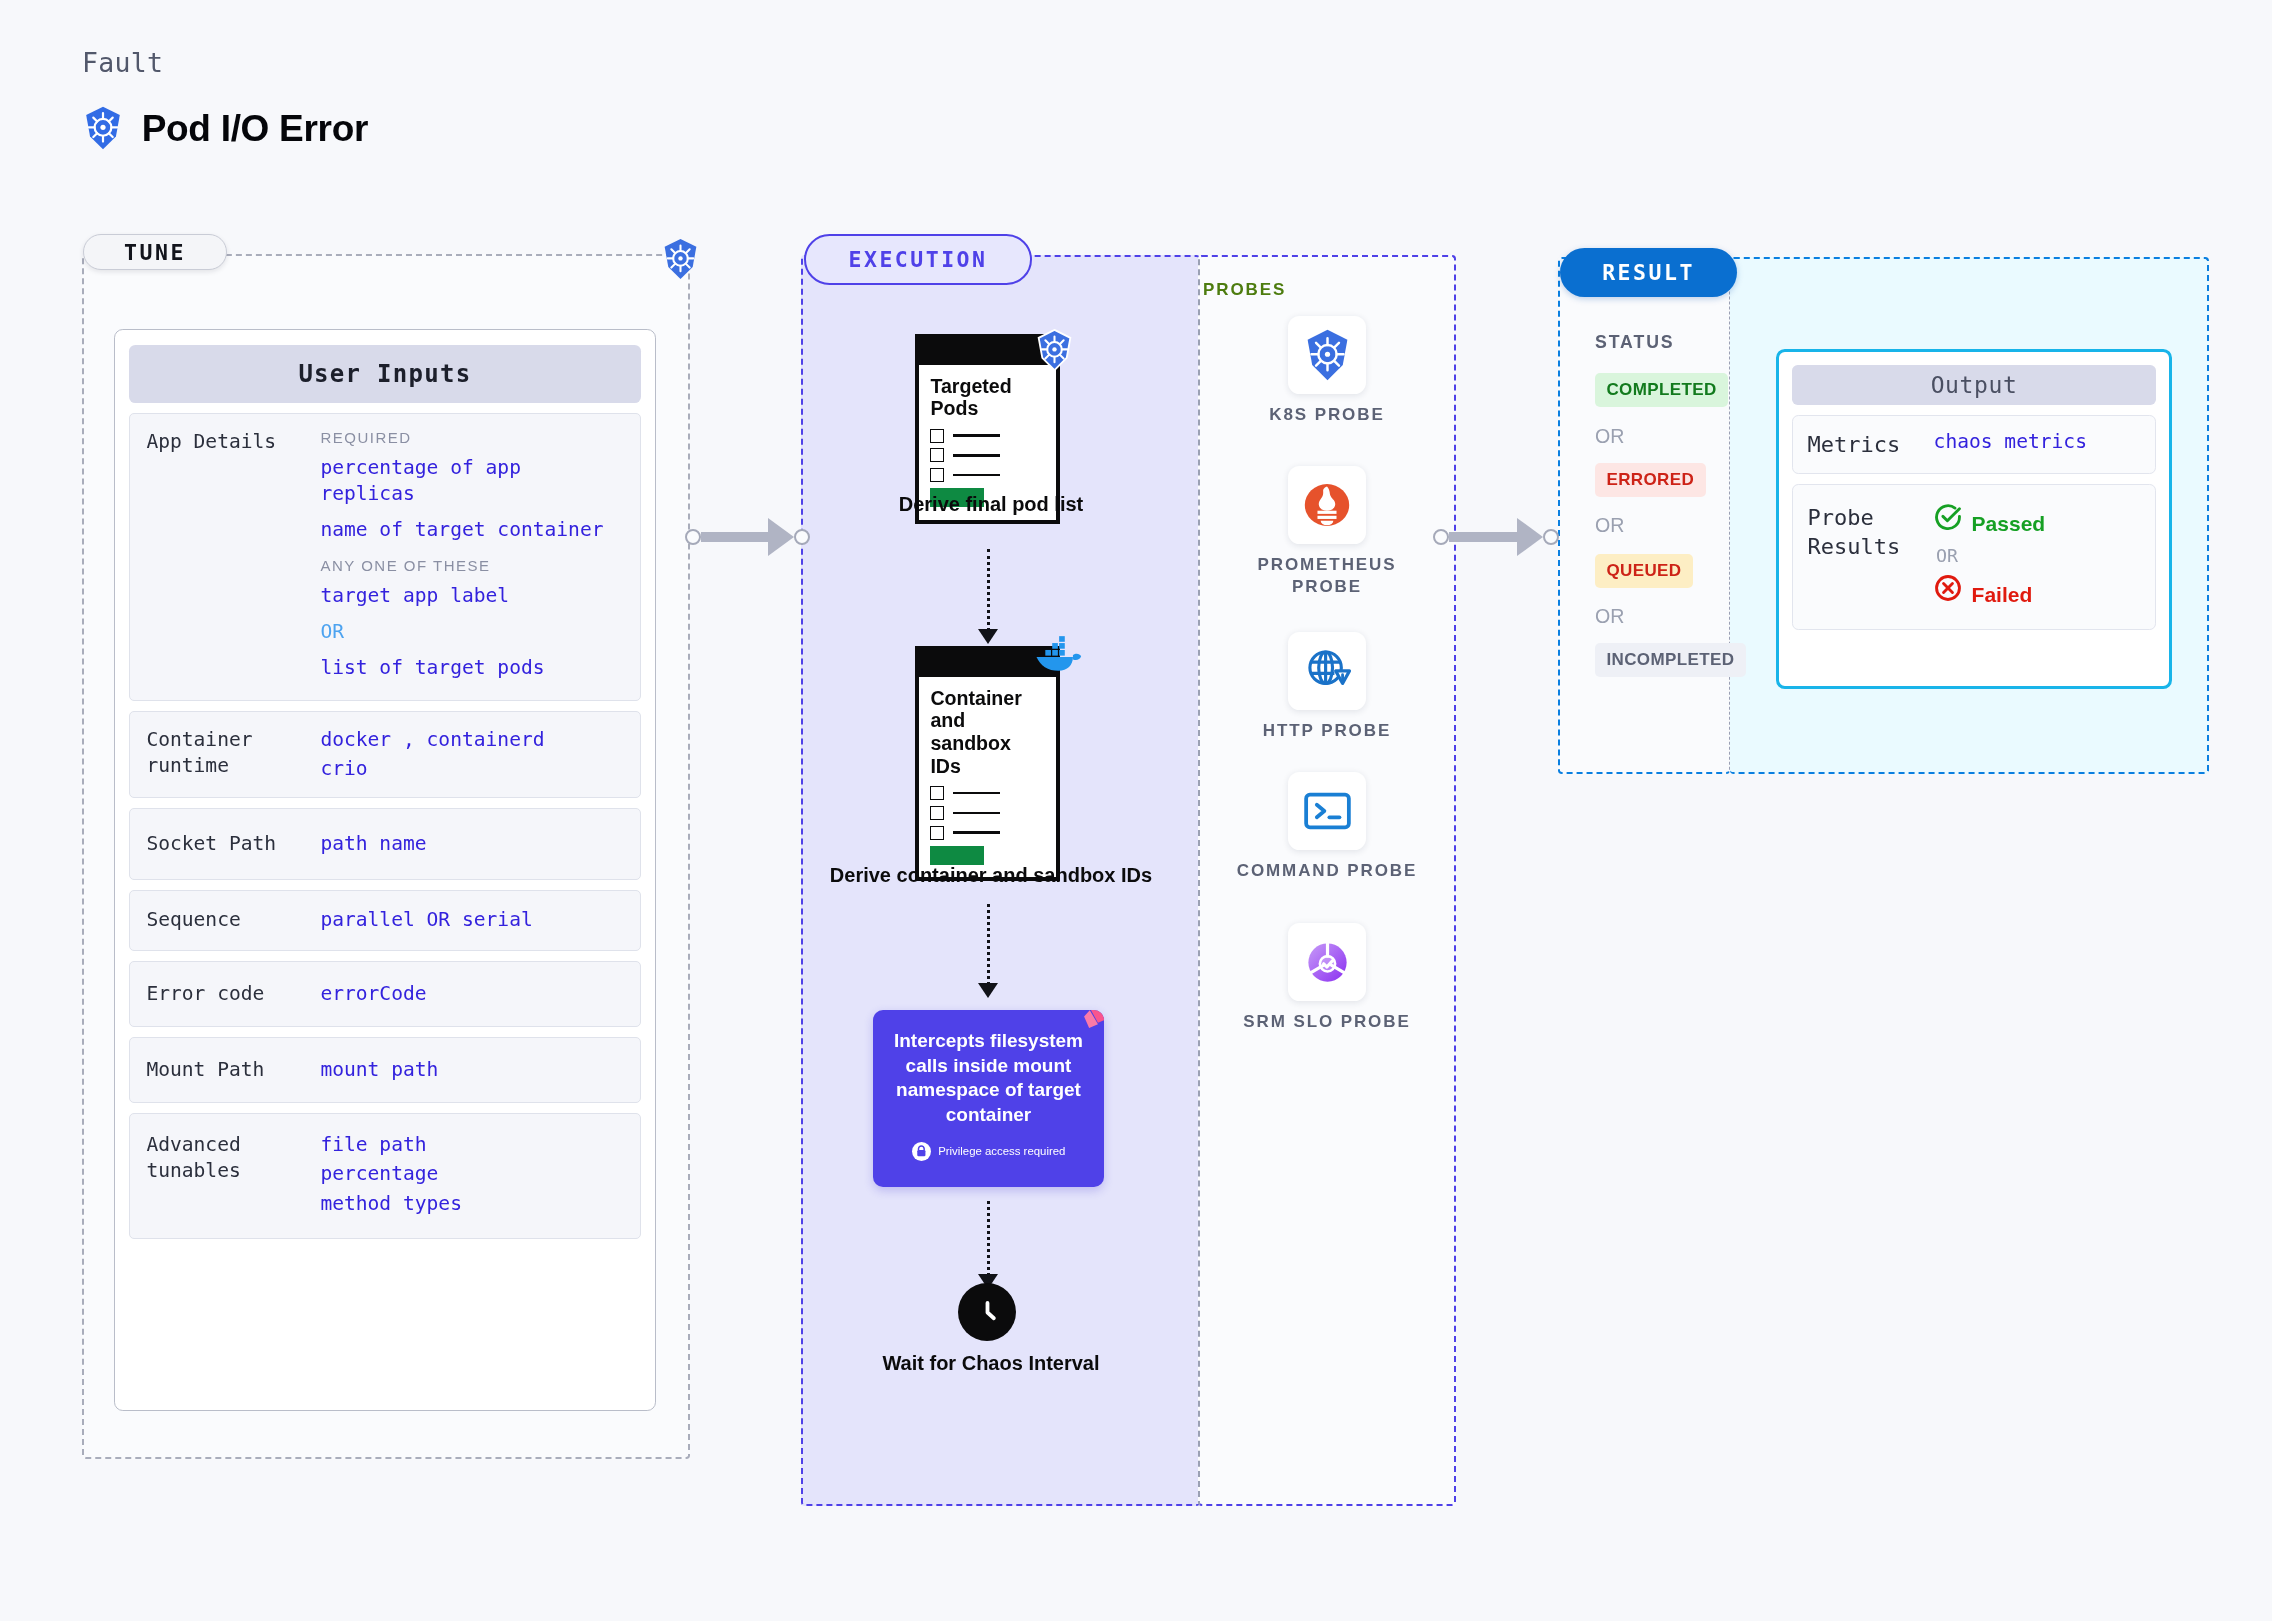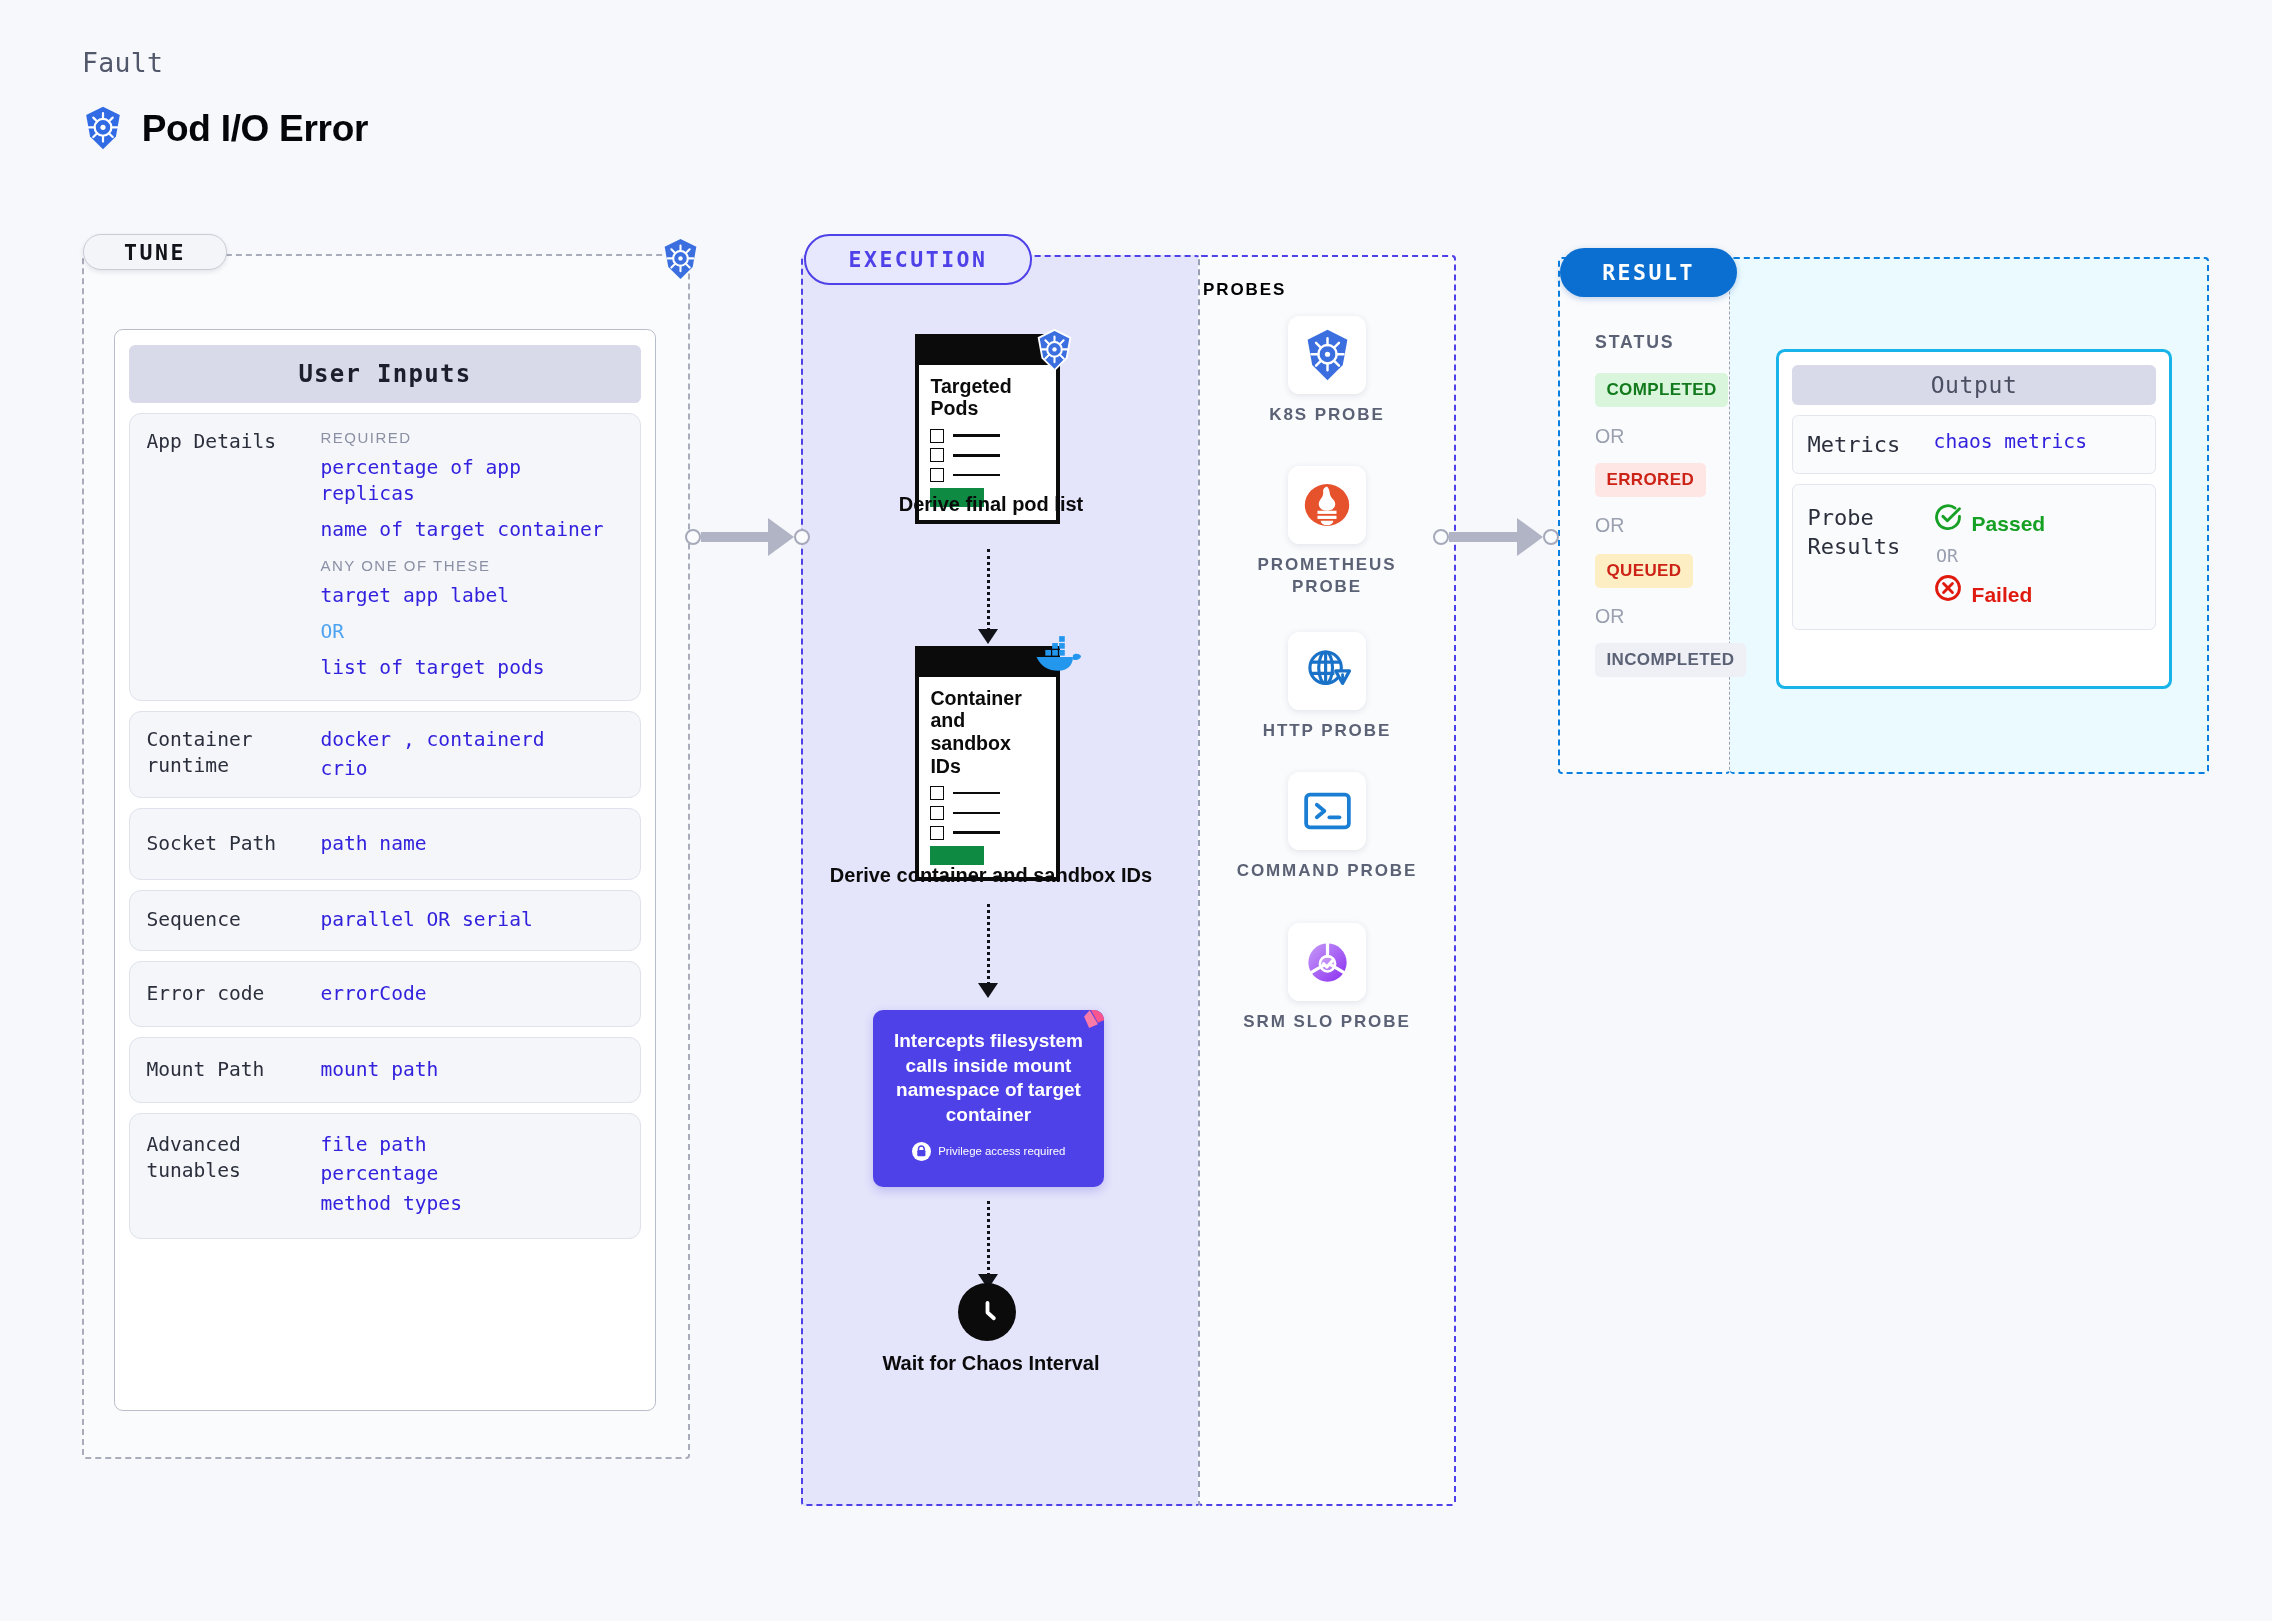--- a/index.html
+++ b/index.html
@@ -87,21 +87,21 @@
     padding: 15px 14px;
   }
   .ui-head {
     height: 58px; background: #d8daea; border-radius: 6.3px;
     display: flex; align-items: center; justify-content: center;
     font-family: "DejaVu Sans Mono", monospace;
     font-size: 24px; font-weight: 700; color: #1c1f2b; letter-spacing: 1.3px;
   }
   .ui-row {
     margin-top: 10px; background: #f5f6fa;
-    border: 1.3px solid #dfe2eb; border-radius: 12px;
+    border: 1.3px solid #dfe2eb; border-radius: 5px;
     display: flex; padding: 15px 16.4px;
   }
   .ui-key {
     width: 174px; flex: 0 0 174px;
     font-family: "DejaVu Sans Mono", monospace;
     font-size: 19.6px; color: #2b2f3c; line-height: 1.34;
   }
   .ui-val { flex: 1; font-family: "DejaVu Sans Mono", monospace; font-size: 19.6px; }
   .v-blue  { color: #3322dd; }
   .v-or    { color: #4da3f0; }
@@ -194,21 +194,21 @@
 
   .clock {
     position: absolute; left: 958px; top: 1283px;
     width: 58px; height: 58px; border-radius: 50%; background: #0b0b0c;
     display: flex; align-items: center; justify-content: center;
   }
 
   
   .probes-title {
     position: absolute; left: 1203px; top: 280px;
-    font-size: 17px; letter-spacing: 1.9px; color: #000000; font-weight: 600;
+    font-size: 17px; letter-spacing: 1.9px; color: #4d7c0f; font-weight: 600;
   }
   .probe {
     position: absolute; width: 190px; text-align: center;
   }
   .probe-tile {
     width: 78px; height: 78px; margin: 0 auto 10px;
     background: #ffffff; border-radius: 11.4px;
     display: flex; align-items: center; justify-content: center;
     box-shadow: 0 1.9px 6.3px rgba(30,38,70,.10);
   }

